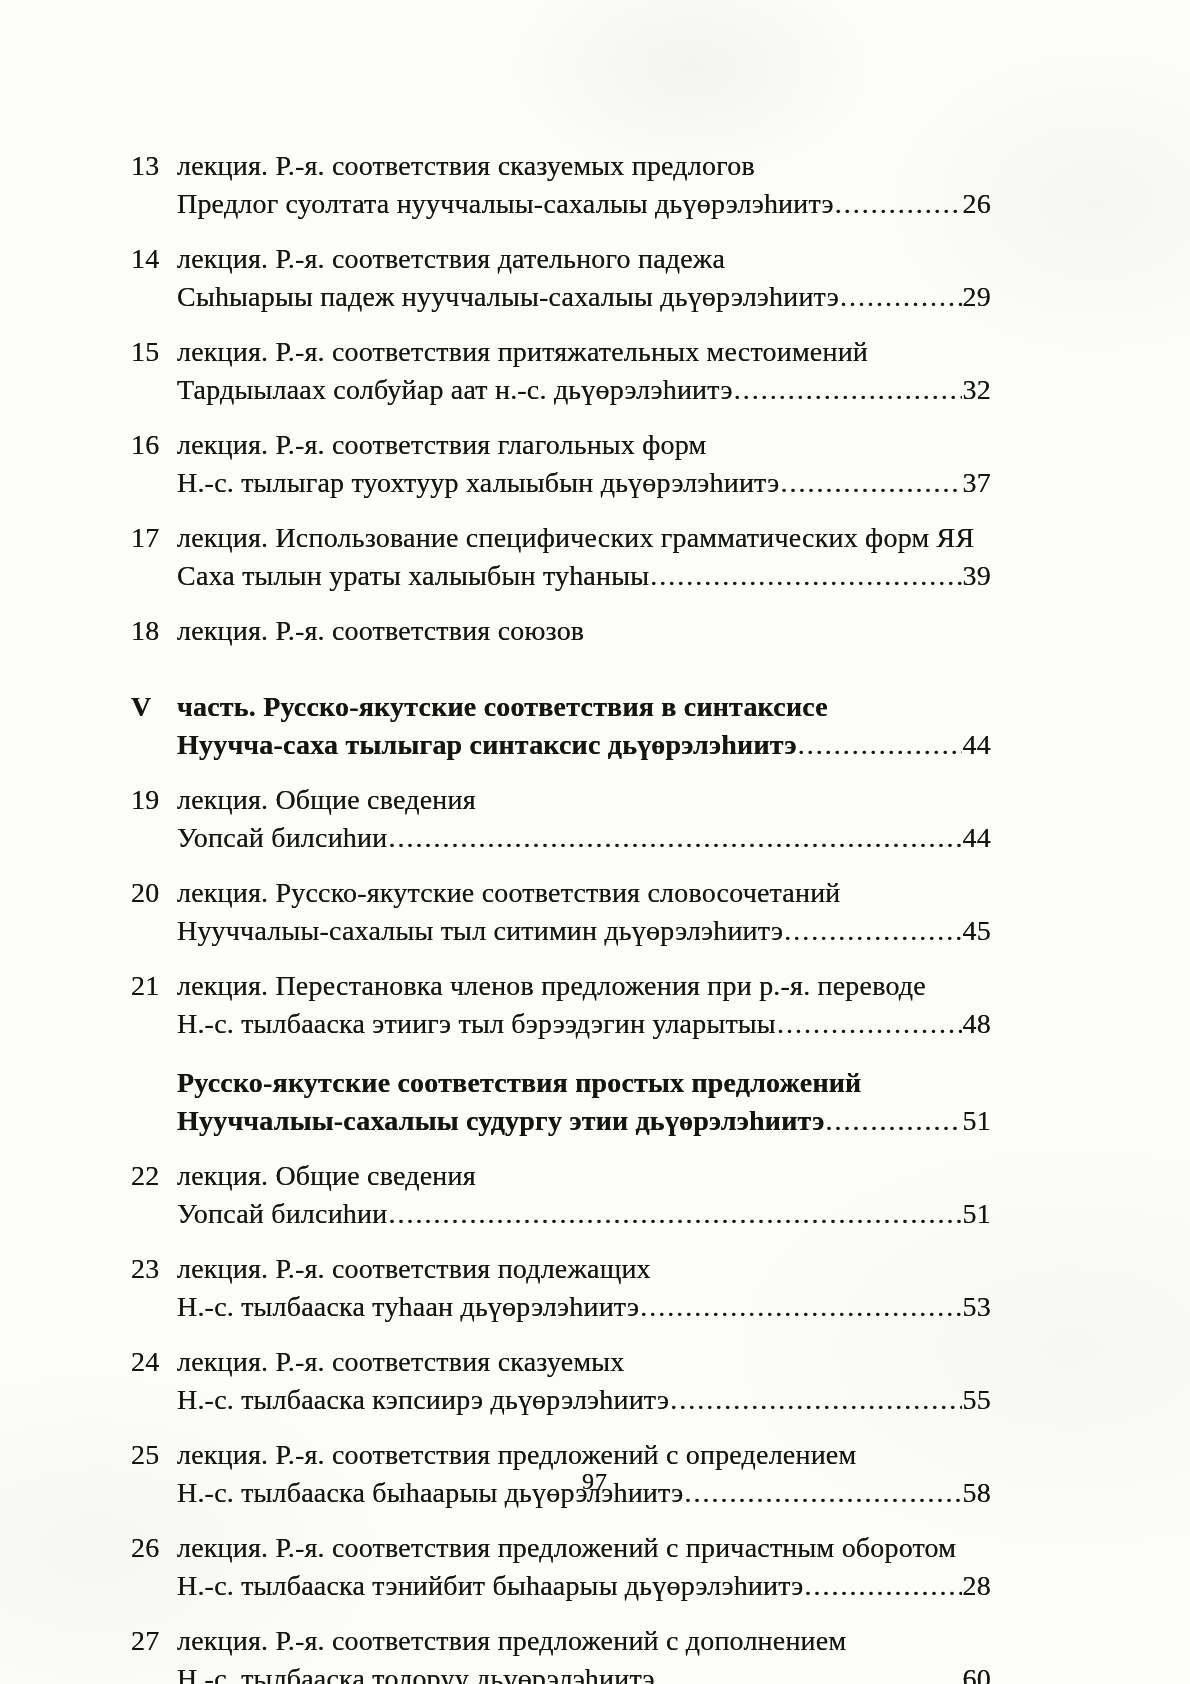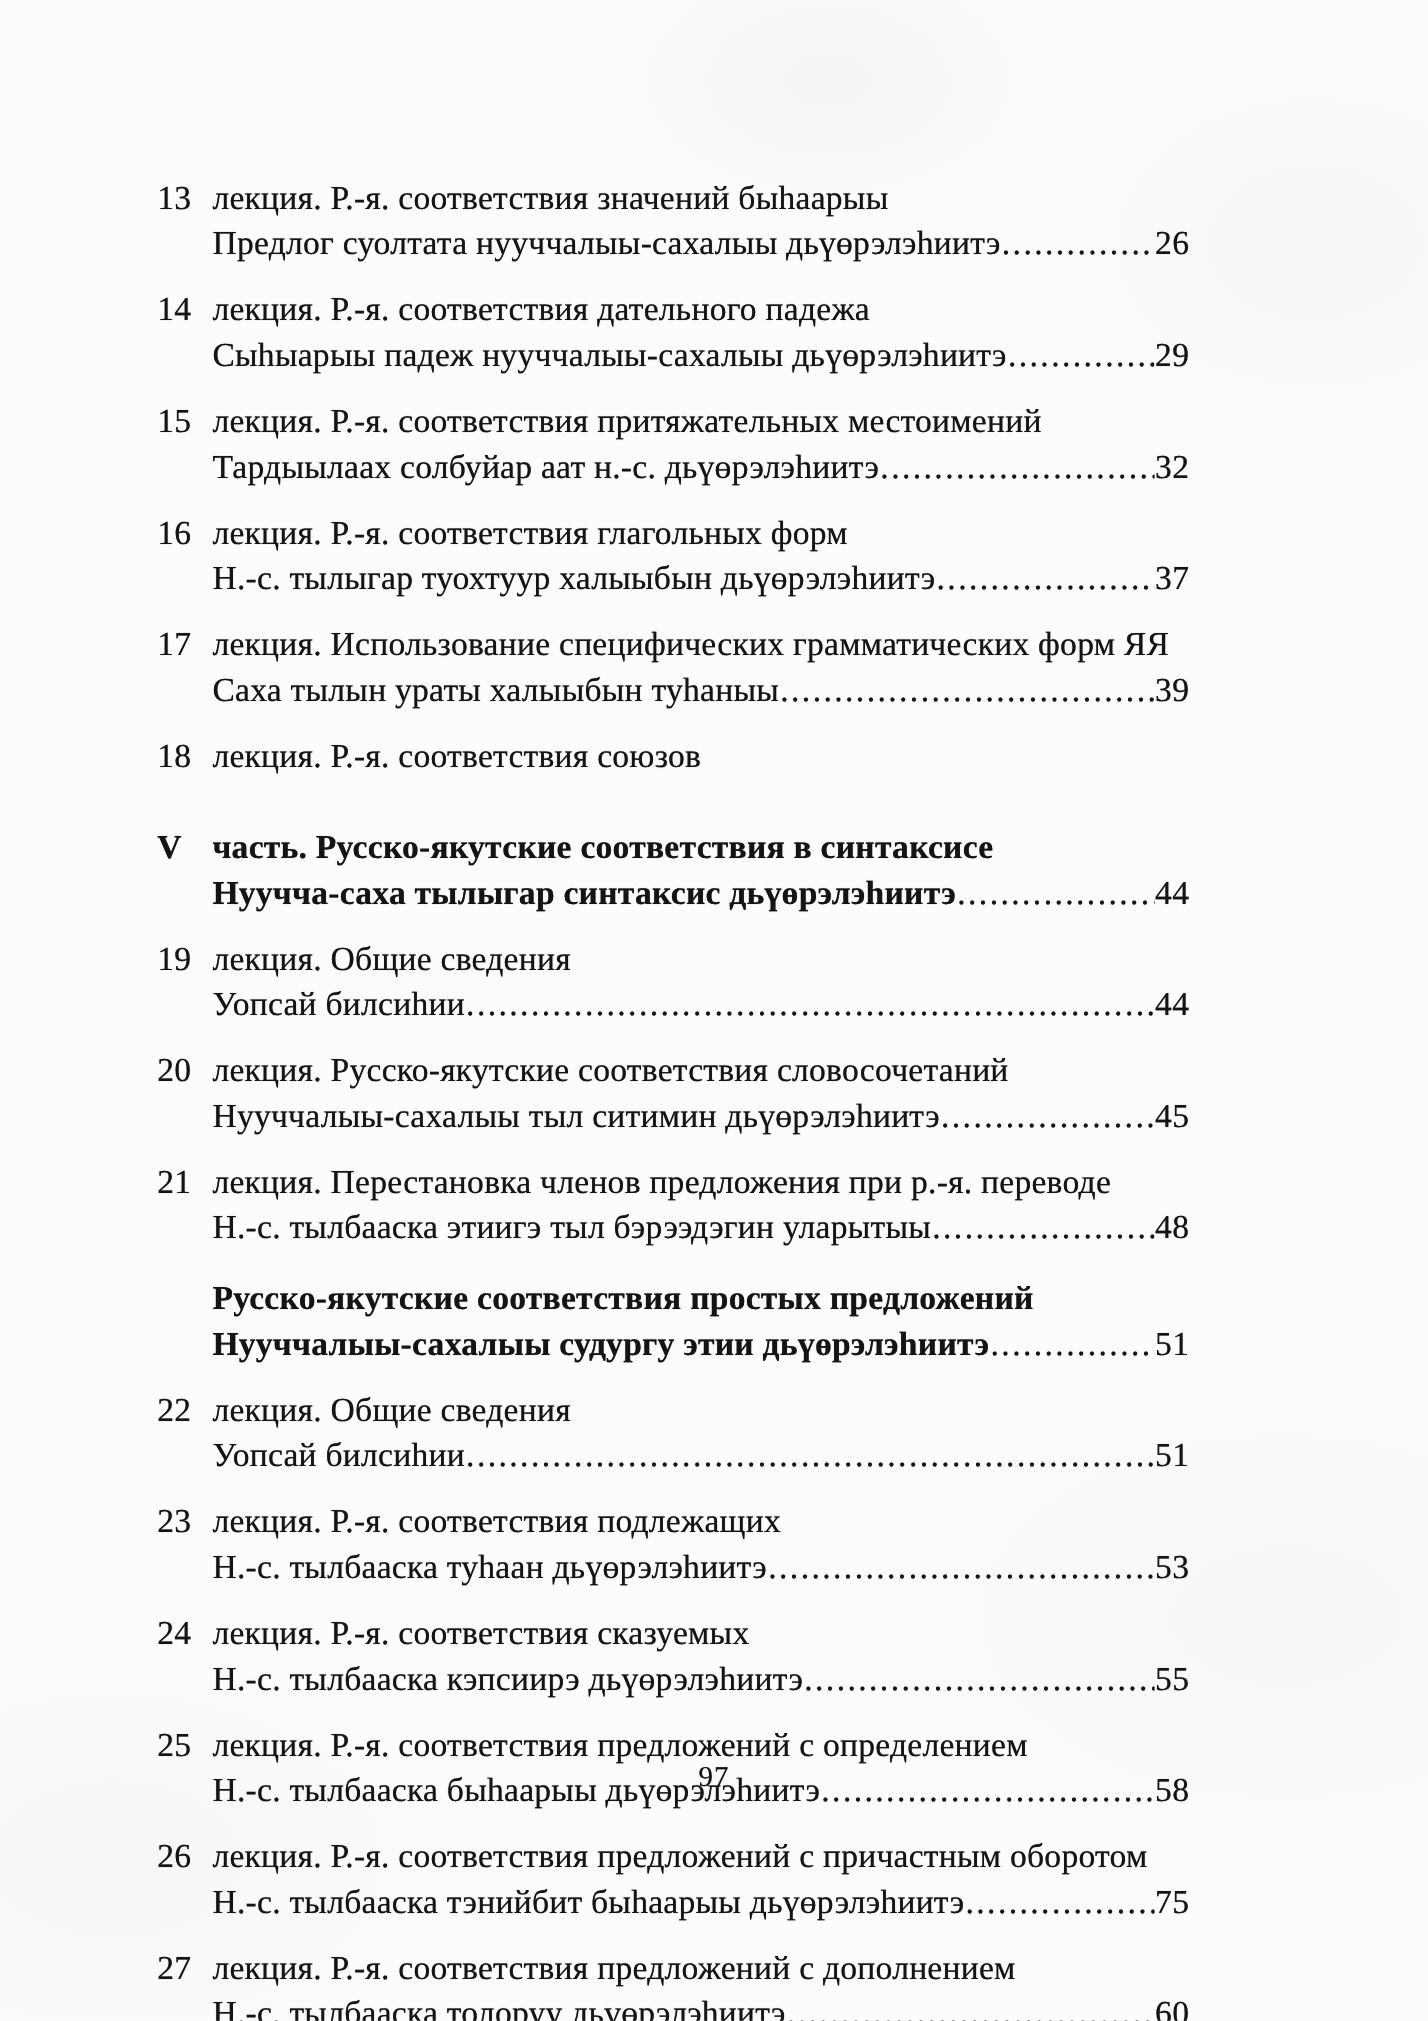--- a/index.html
+++ b/index.html
@@ -76,21 +76,21 @@
   }
 </style>
 </head>
 <body>
 
 <main class="toc">
 
   <div class="entry">
     <div class="row ru">
       <span class="num">13</span>
-      <span class="txt">лекция. Р.-я. соответствия значений быһаарыы</span>
+      <span class="txt">лекция. Р.-я. соответствия сказуемых предлогов</span>
     </div>
     <div class="row sk">
       <span class="txt">Предлог суолтата нууччалыы-сахалыы дьүөрэлэһиитэ</span>
       <span class="leader"></span>
       <span class="pg">26</span>
     </div>
   </div>
 
   <div class="entry">
     <div class="row ru">
@@ -256,21 +256,21 @@
   </div>
 
   <div class="entry">
     <div class="row ru">
       <span class="num">26</span>
       <span class="txt">лекция. Р.-я. соответствия предложений с причастным оборотом</span>
     </div>
     <div class="row sk">
       <span class="txt">Н.-с. тылбааска тэнийбит быһаарыы дьүөрэлэһиитэ</span>
       <span class="leader"></span>
-      <span class="pg">75</span>
+      <span class="pg">28</span>
     </div>
   </div>
 
   <div class="entry">
     <div class="row ru">
       <span class="num">27</span>
       <span class="txt">лекция. Р.-я. соответствия предложений с дополнением</span>
     </div>
     <div class="row sk">
       <span class="txt">Н.-с. тылбааска толоруу дьүөрэлэһиитэ</span>

